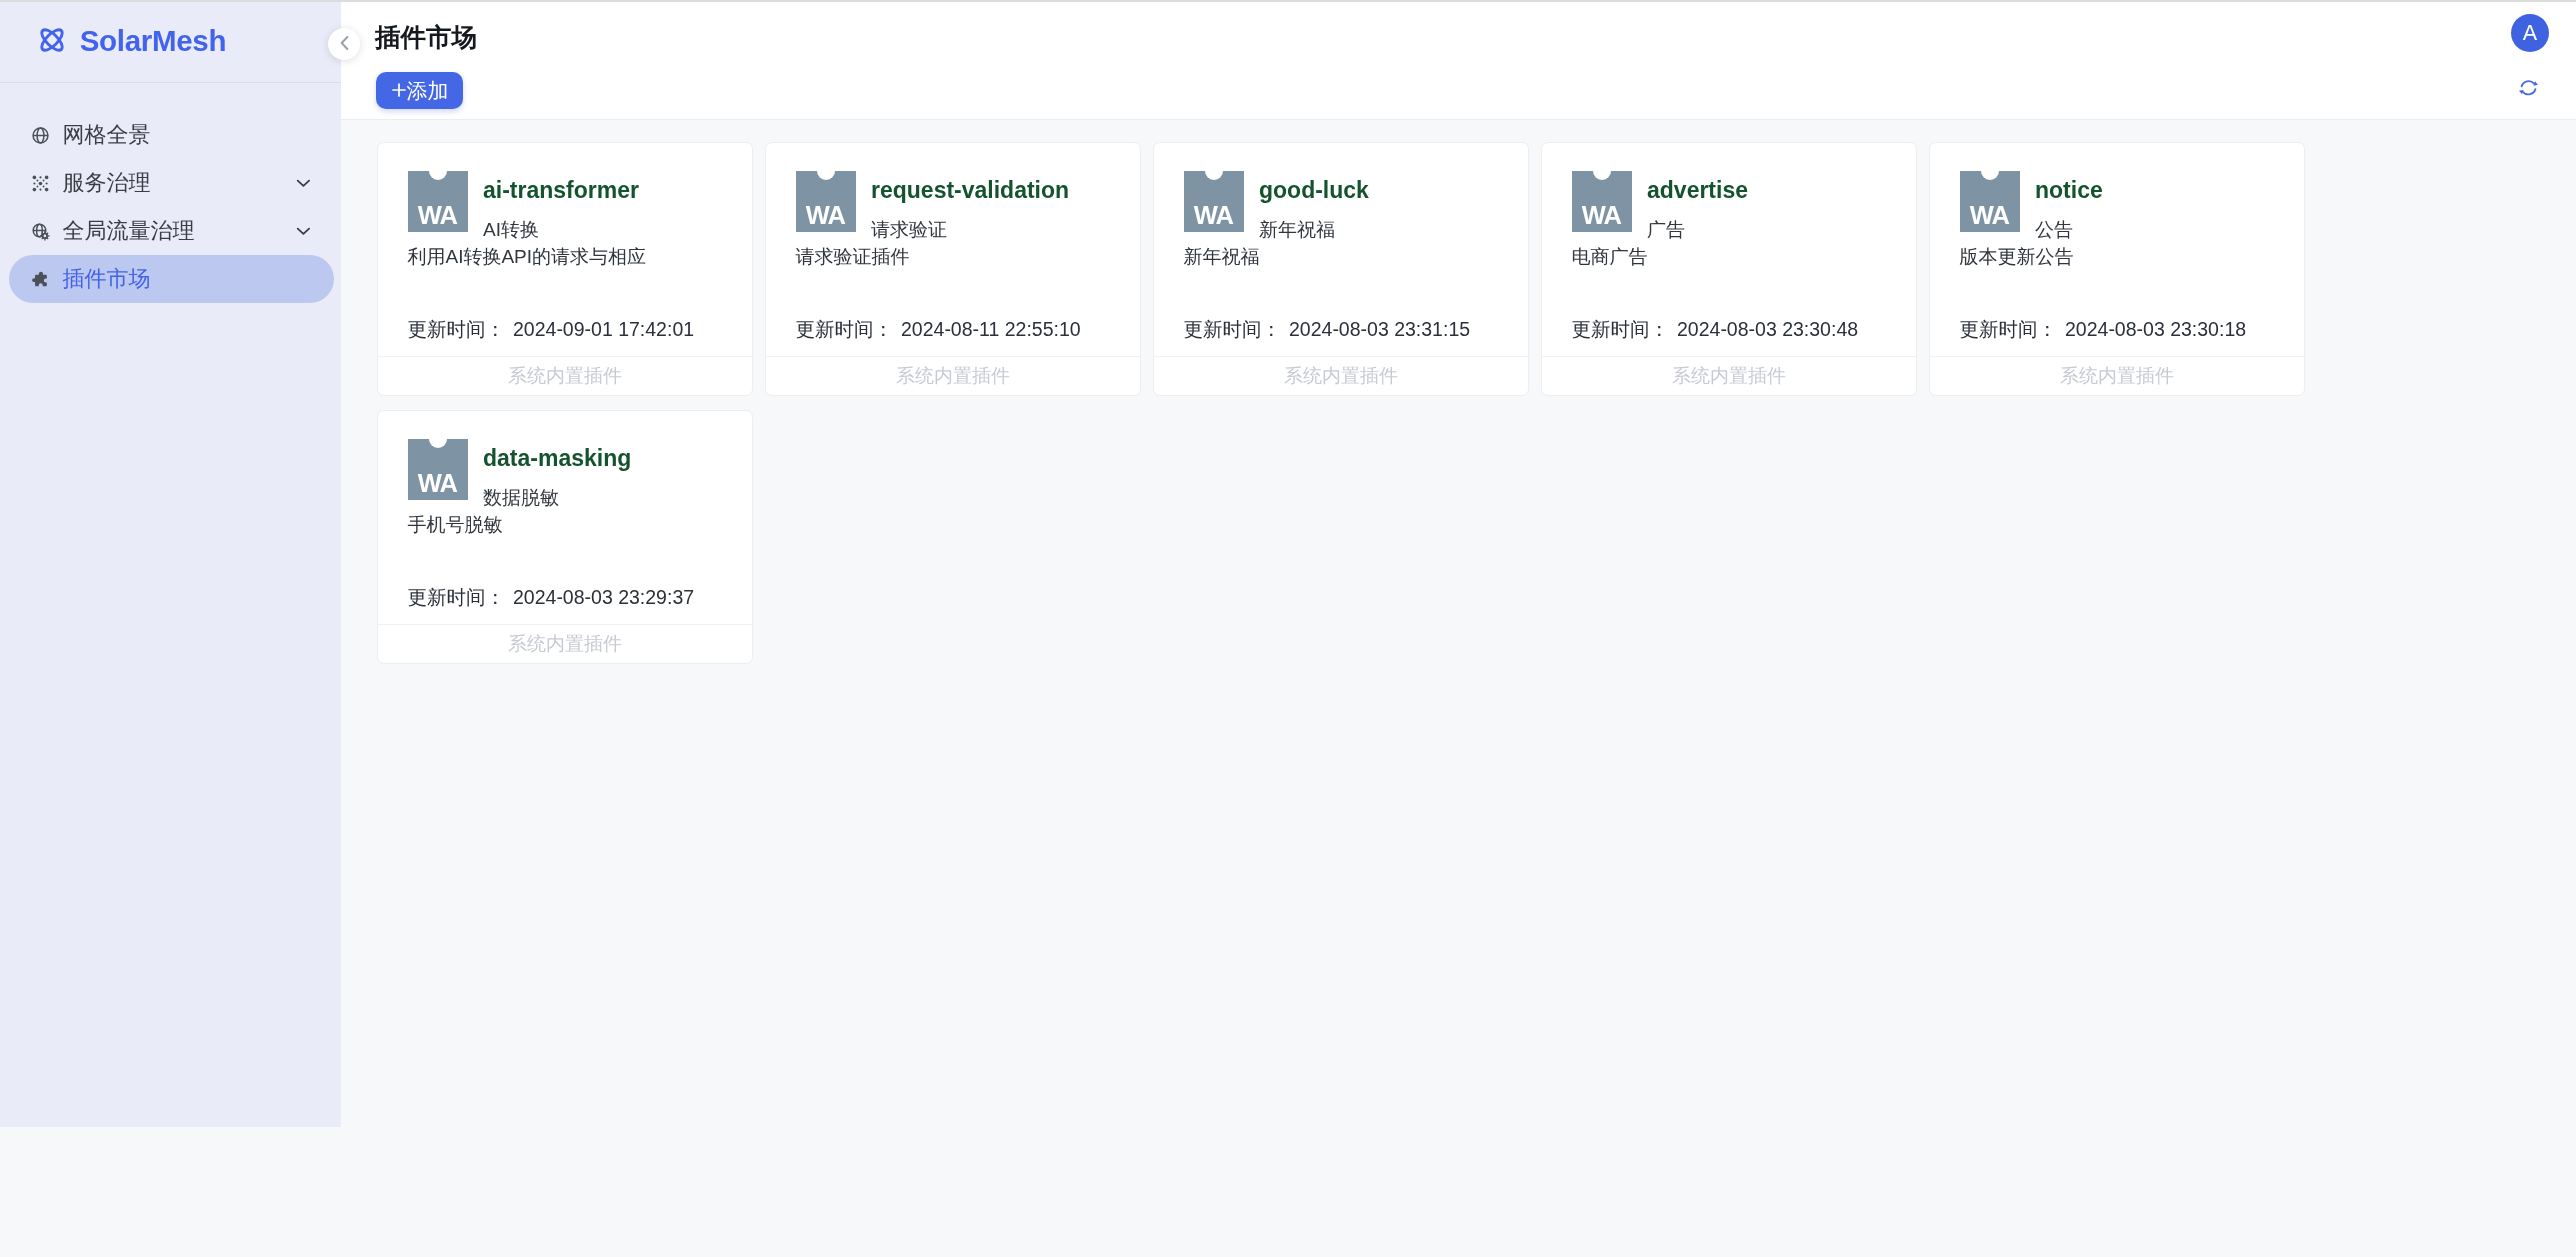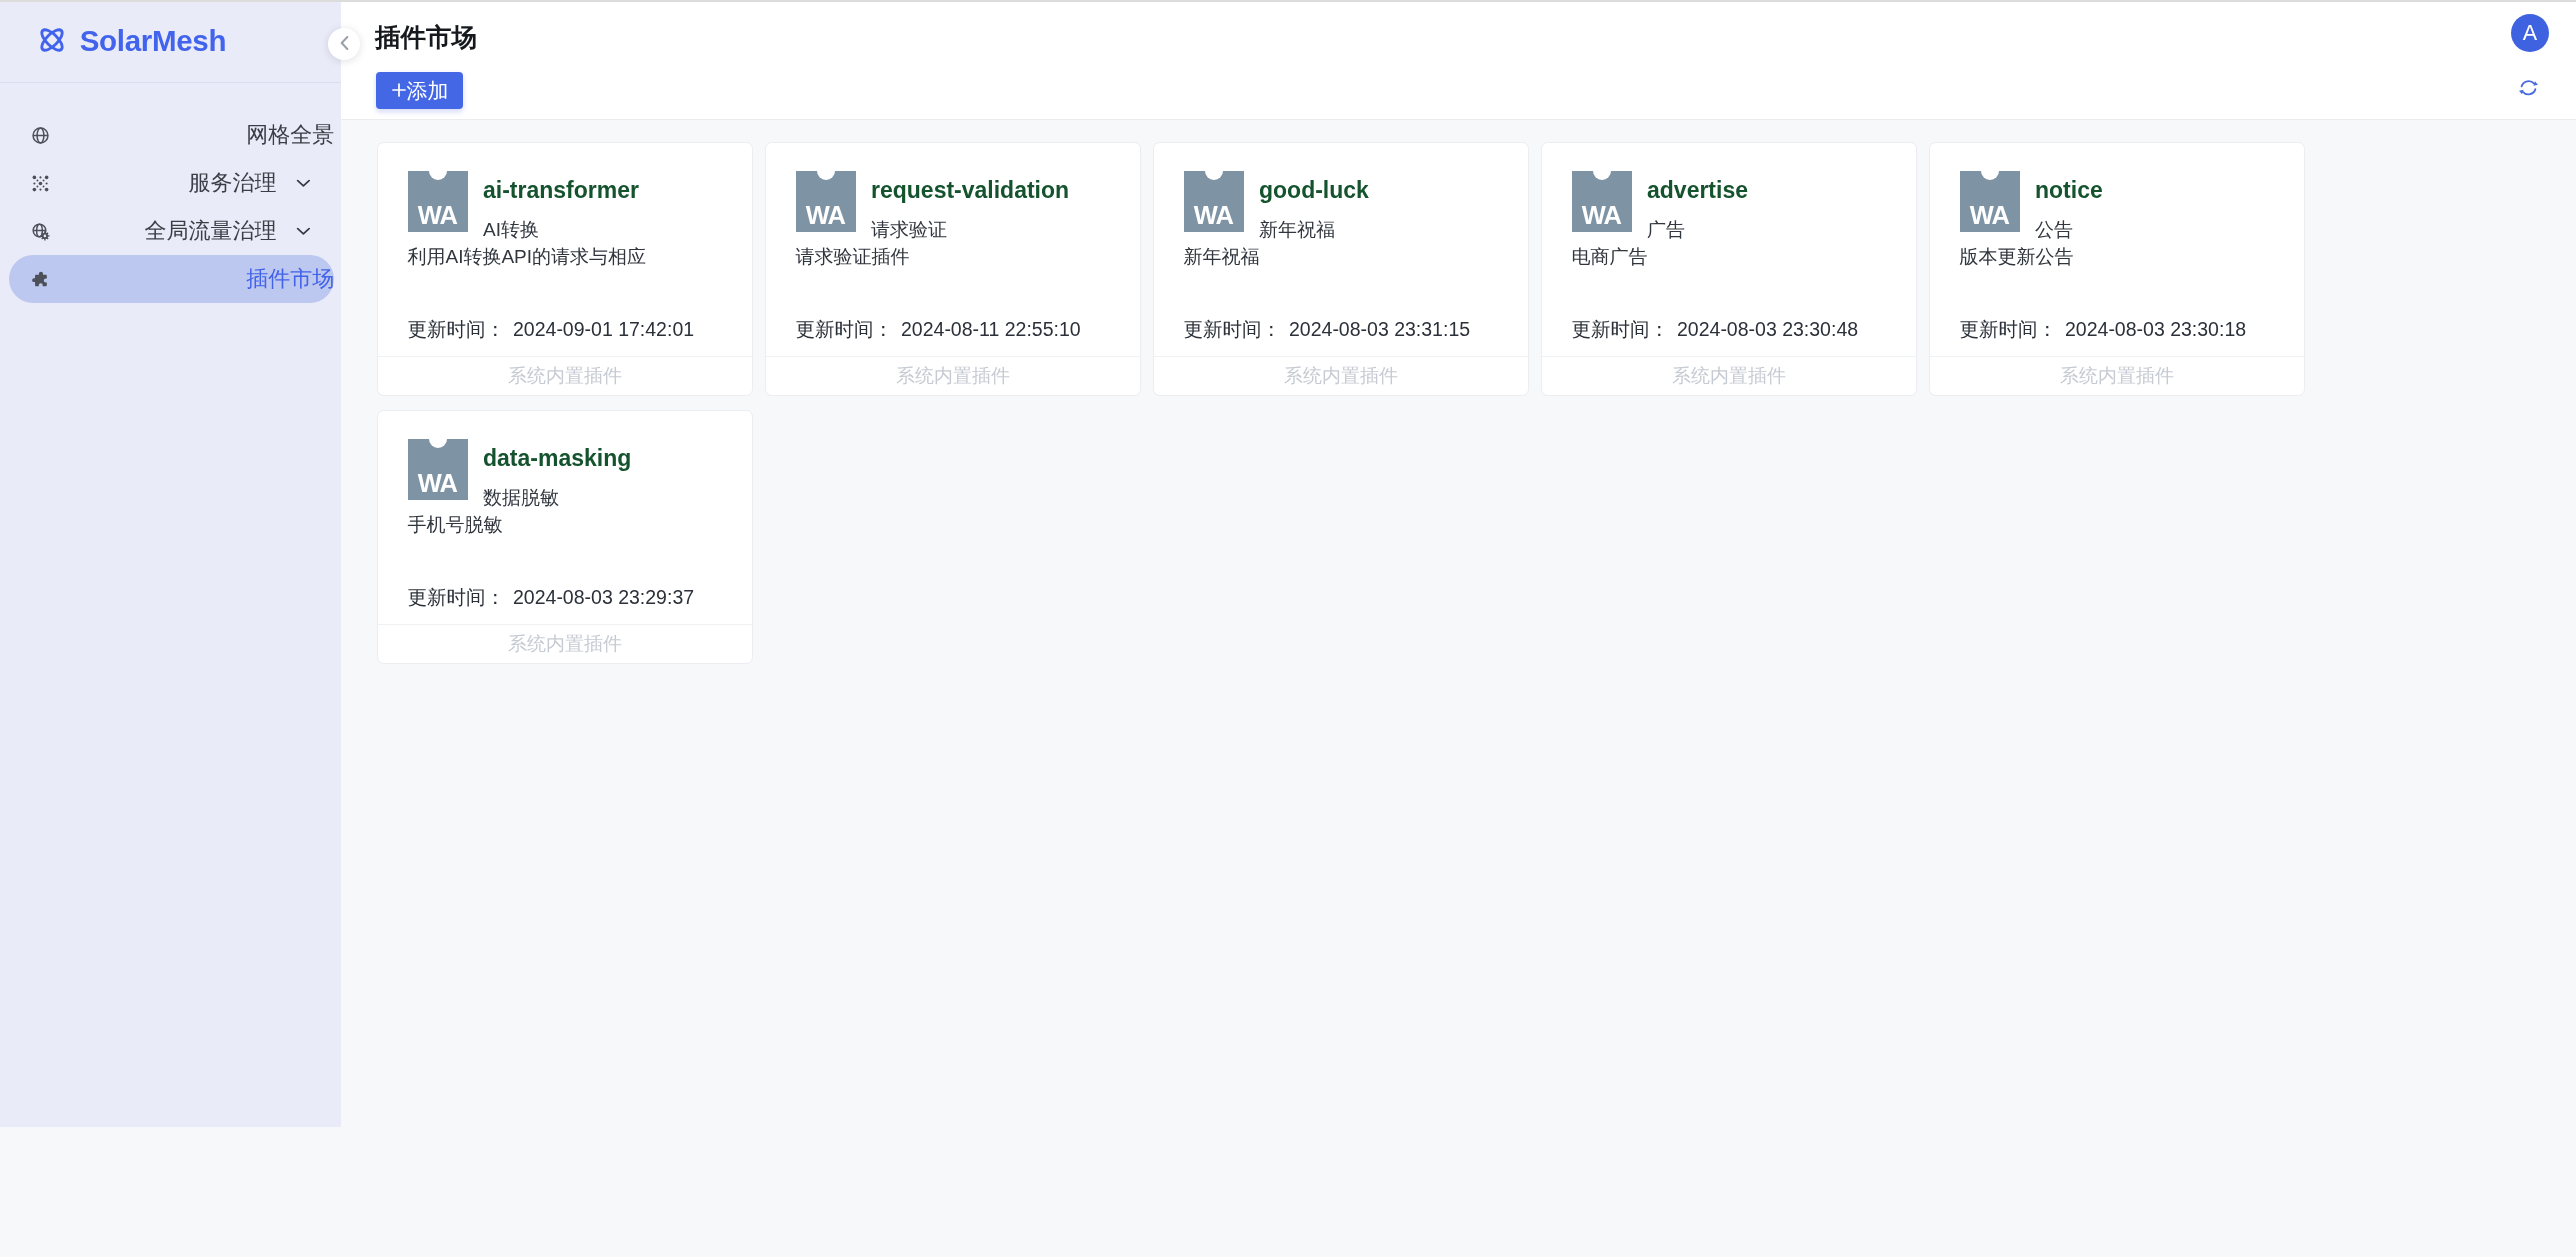--- a/index.html
+++ b/index.html
@@ -18,34 +18,34 @@
   .sidebar { width: 341px; min-width: 341px; background: #e9ecf8; position: relative; z-index: 2; }
   .logo-block { height: 83px; display: flex; align-items: center; gap: 10.7px; padding-left: 35px; border-bottom: 0.7px solid #d9ddee; }
   .logo-text { font-size: 29.5px; font-weight: bold; color: #4263eb; letter-spacing: -0.3px; }
   .import-wrap { padding: 17.5px 0 0 47px; }
   .import-btn { width: 203px; height: 38px; background: #4565e4; border: none; border-radius: 6.7px; color: #fff; font-size: 20px; display: flex; align-items: stretch; padding: 0; cursor: pointer; font-family: inherit; }
   .import-label { flex: 1; display: flex; align-items: center; justify-content: center; }
   .import-divider { width: 0.7px; background: rgba(255,255,255,0.45); }
   .import-caret { width: 37px; display: flex; align-items: center; justify-content: center; }
 
   .menu { margin-top: 28px; display: flex; flex-direction: column; }
-  .menu-item { height: 48px; margin: 0 6.7px 0 9.4px; padding-left: 22px; display: flex; align-items: center; gap: 19px; border-radius: 24px; font-size: 22px; color: #3b3e45; cursor: pointer; text-align: right; }
+  .menu-item { height: 48px; margin: 0 6.7px 0 9.4px; padding-left: 22px; display: flex; align-items: center; gap: 12px; border-radius: 24px; font-size: 22px; color: #3b3e45; cursor: pointer; }
   .menu-item .mi-icon { width: 19px; height: 19px; flex: none; display: flex; align-items: center; justify-content: center; }
   .menu-item .mi-label { flex: 1; }
   .menu-item .mi-caret { margin-right: 24px; display: flex; align-items: center; }
   .menu-item.active { background: #bdc8f0; color: #4262e8; }
 
   
   .collapse-btn { position: absolute; left: 328px; top: 28px; width: 32px; height: 32px; border-radius: 50%; background: #fff; border: none; box-shadow: 0 1.3px 8px rgba(0,0,0,0.13); z-index: 20; display: flex; align-items: center; justify-content: center; cursor: pointer; padding: 0; }
 
   
   .main { flex: 1; display: flex; flex-direction: column; background: #f7f8fa; position: relative; }
   .header { height: 120px; background: #fff; border-bottom: 0.7px solid #ececee; position: relative; flex: none; }
   .page-title { position: absolute; left: 34px; top: 20px; margin: 0; font-size: 25.5px; font-weight: 700; color: #15181d; }
-  .add-btn { position: absolute; left: 35px; top: 72px; width: 87px; height: 37px; border: none; border-radius: 4px; background: #4467e6; color: #fff; font-size: 21px; display: flex; align-items: center; justify-content: center; gap: 0; cursor: pointer; font-family: inherit; box-shadow: 0 2.7px 5.4px rgba(64,96,224,0.22); }
+  .add-btn { position: absolute; left: 35px; top: 72px; width: 87px; height: 37px; border: none; border-radius: 10px; background: #4467e6; color: #fff; font-size: 21px; display: flex; align-items: center; justify-content: center; gap: 0; cursor: pointer; font-family: inherit; box-shadow: 0 2.7px 5.4px rgba(64,96,224,0.22); }
   .avatar { position: absolute; right: 27px; top: 14px; width: 38px; height: 38px; border-radius: 50%; background: #3f63e0; color: #fff; font-size: 21.5px; display: flex; align-items: center; justify-content: center; cursor: pointer; }
   .refresh-btn { position: absolute; right: 36px; top: 78px; width: 24px; height: 23px; background: none; border: none; cursor: pointer; padding: 0; display: flex; align-items: center; justify-content: center; }
 
   .content { flex: 1; padding: 22px 0 0 36px; }
   .cards { display: flex; flex-wrap: wrap; gap: 14px 12px; width: 1945px; }
 
   
   .card { width: 376px; height: 254px; background: #fff; border: 0.7px solid #ebedf1; border-radius: 6.7px; position: relative; cursor: pointer; }
   .wa-logo { position: absolute; left: 29.5px; top: 27.5px; width: 60px; height: 61px; background: #7e93a4; }
   .wa-logo::after { content: ""; position: absolute; top: -8.7px; left: 50%; transform: translateX(-50%); width: 18px; height: 18px; border-radius: 50%; background: #fff; }

